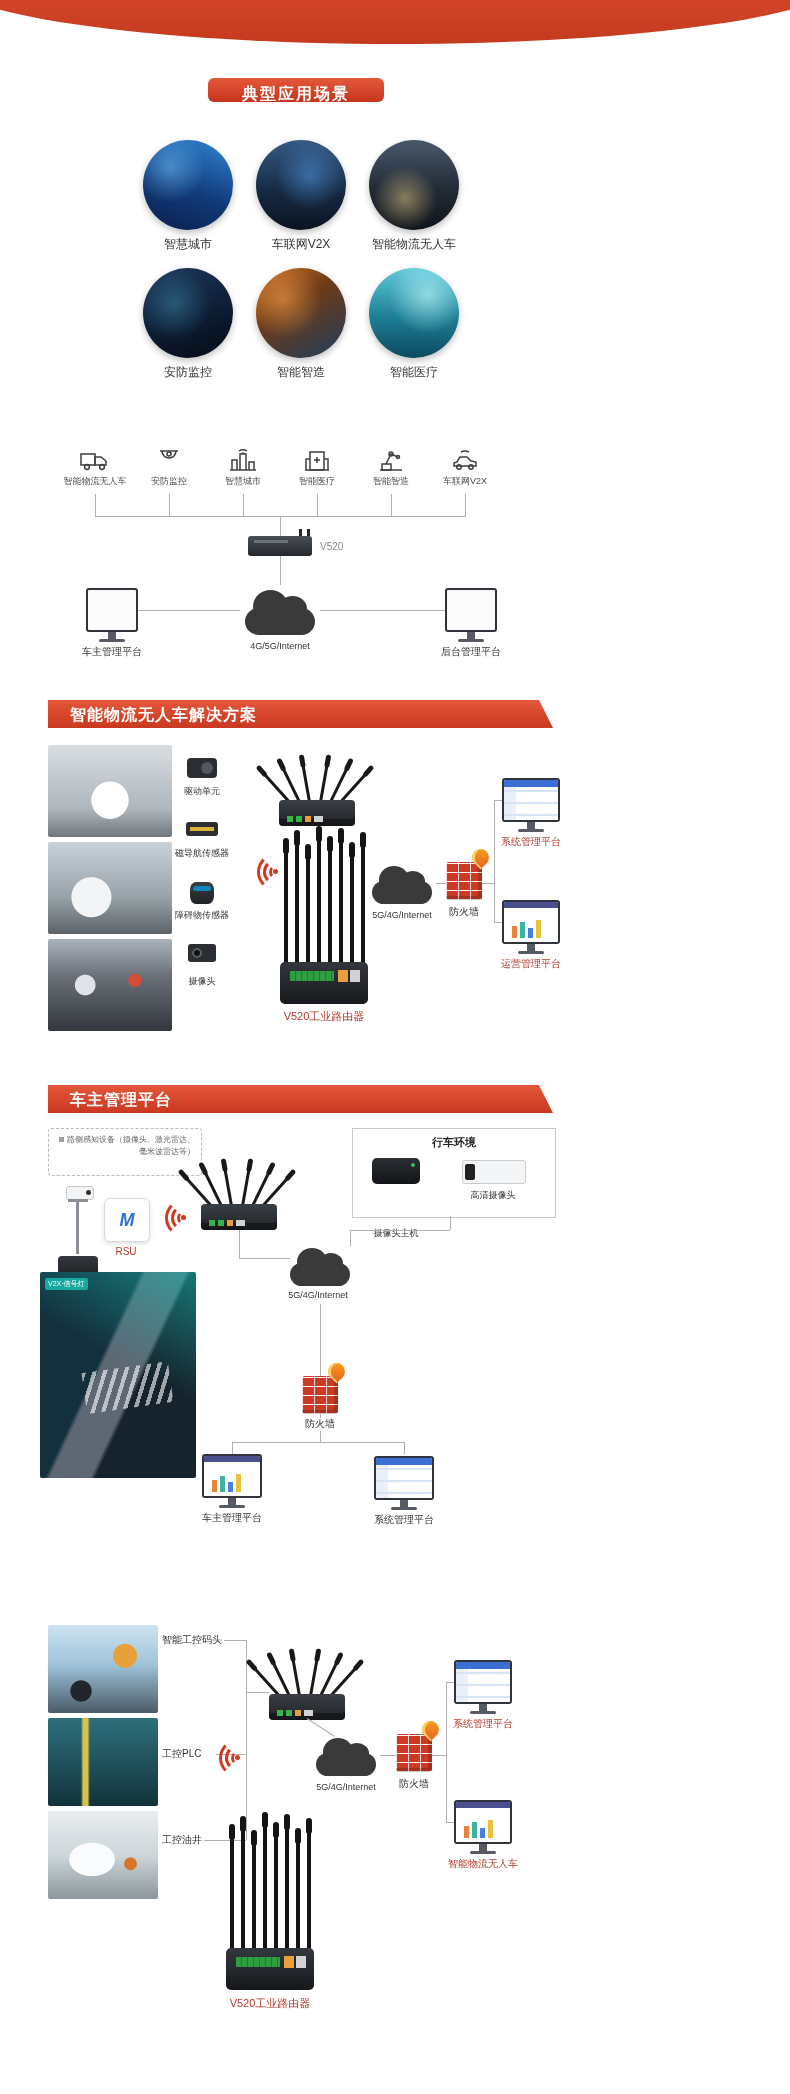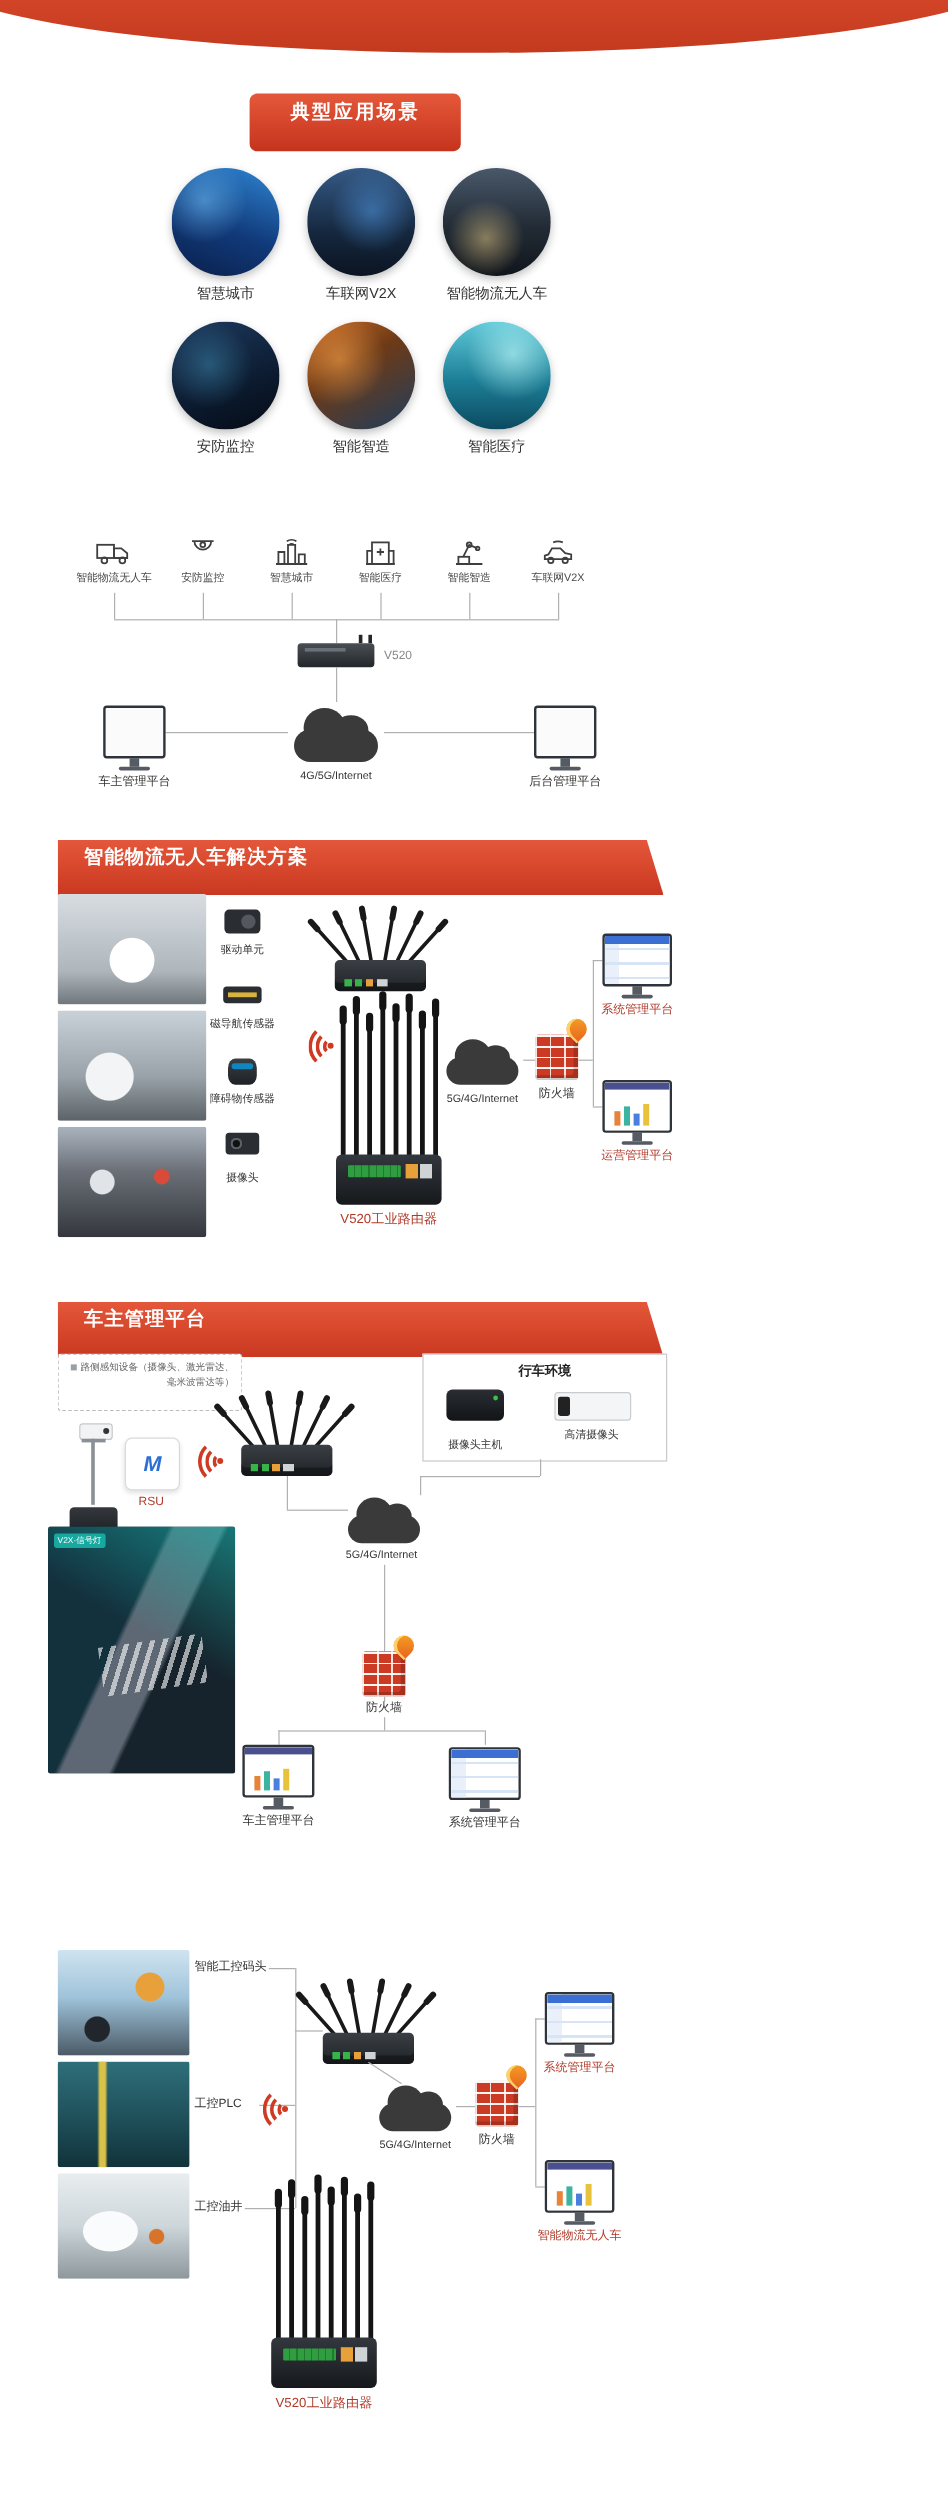--- a/index.html
+++ b/index.html
@@ -15,21 +15,21 @@
   .nowrap { white-space:nowrap; }
 
   
   .hline,.vline,.dline { position:absolute; background:#b0b0b0; }
   .hline { height:1px; } .vline { width:1px; }
   .dline { height:1px; transform-origin:0 50%; }
 
   
   .arc { position:absolute; left:-60px; width:910px; top:-92px; height:136px; border-radius:50%;
          background:linear-gradient(180deg,#ef7046 0%,#d8482b 55%,#c33a1f 100%); }
-  .badge { position:absolute; left:208px; top:78px; width:176px; height:48px; border-radius:6px;
+  .badge { position:absolute; left:208px; top:78px; width:176px; height:24px; border-radius:6px;
            background:linear-gradient(180deg,#e4583a,#c6331d); color:#fff; font-size:16px; font-weight:bold;
            letter-spacing:2px; text-align:center; line-height:32px; }
 
   
   .circle { position:absolute; width:90px; height:90px; border-radius:50%; box-shadow:0 3px 7px rgba(0,0,0,.25); }
   .c1 { background:radial-gradient(circle at 30% 30%, rgba(120,200,255,.5), transparent 40%),
               linear-gradient(200deg,#2f86d4 0%,#113a7a 55%,#0a1f4a 100%); }
   .c2 { background:radial-gradient(circle at 60% 40%, rgba(90,170,255,.45), transparent 45%),
               linear-gradient(180deg,#355a86 0%,#15273e 60%,#0b1422 100%); }
   .c3 { background:radial-gradient(circle at 40% 65%, rgba(240,210,140,.5), transparent 40%),
@@ -41,21 +41,21 @@
   .c6 { background:radial-gradient(circle at 65% 30%, rgba(200,255,255,.6), transparent 45%),
               linear-gradient(180deg,#5fc8d8 0%,#1c7e96 55%,#0c4a60 100%); }
   .sc-lbl { position:absolute; font-size:12px; color:#333; text-align:center; white-space:nowrap; }
 
   
   .nnode { position:absolute; width:72px; text-align:center; }
   .nnode svg { display:block; margin:0 auto; }
   .nlabel { margin-top:2px; font-size:9px; color:#4a4a4a; white-space:nowrap; }
 
   
-  .banner { position:absolute; left:48px; width:505px; height:46px; box-sizing:border-box;
+  .banner { position:absolute; left:48px; width:505px; height:28px; box-sizing:border-box;
             background:linear-gradient(180deg,#e4573a,#c93820); color:#fff; font-size:16px; font-weight:bold;
             line-height:30px; padding-left:22px; letter-spacing:1px;
             clip-path:polygon(0 0, calc(100% - 14px) 0, 100% 100%, 0 100%); }
 
   
   .photo { position:absolute; border-radius:2px; }
   .p11 { background:radial-gradient(circle at 50% 60%, #ffffff 0 22%, rgba(255,255,255,0) 23%),
                linear-gradient(180deg,#d8dde1 0%,#aeb6bc 70%,#6f777d 100%); }
   .p12 { background:radial-gradient(circle at 35% 60%, #f2f4f5 0 20%, rgba(255,255,255,0) 21%),
                linear-gradient(180deg,#c9d2d8 0%,#98a2a8 60%,#5c6368 100%); }
@@ -415,21 +415,21 @@
     <i class="fant" style="left:57px;transform:rotate(10deg)"></i>
     <i class="fant" style="left:67px;transform:rotate(26deg)"></i>
     <i class="fant" style="left:77px;transform:rotate(42deg)"></i>
     <div class="rf-body"></div>
   </div>
 
   <div class="env-box" style="left:352px;top:1128px;width:202px;height:88px">
     <div class="env-title">行车环境</div>
   </div>
   <div class="cam-host" style="left:372px;top:1158px;width:48px;height:26px"></div>
-  <div class="lbl lbl9" style="left:356px;top:1199px;width:80px">摄像头主机</div>
+  <div class="lbl lbl9" style="left:356px;top:1228px;width:80px">摄像头主机</div>
   <div class="hd-cam" style="left:462px;top:1160px;width:62px;height:22px"></div>
   <div class="lbl lbl9" style="left:453px;top:1190px;width:80px">高清摄像头</div>
 
   <div class="vline" style="left:239px;top:1230px;height:28px"></div>
   <div class="hline" style="left:239px;top:1258px;width:51px"></div>
   <div class="vline" style="left:450px;top:1216px;height:14px"></div>
   <div class="hline" style="left:350px;top:1230px;width:100px"></div>
   <div class="vline" style="left:350px;top:1230px;height:16px"></div>
 
   <div class="cloud" style="left:286px;top:1244px;width:68px;height:42px">

